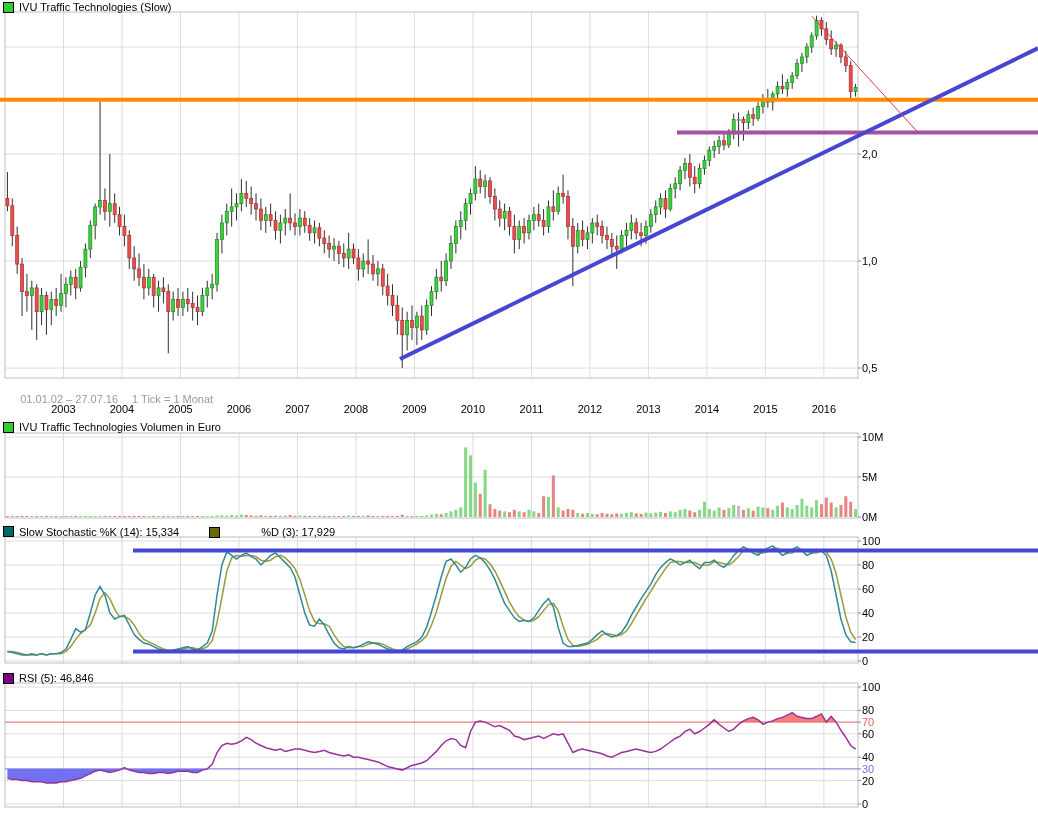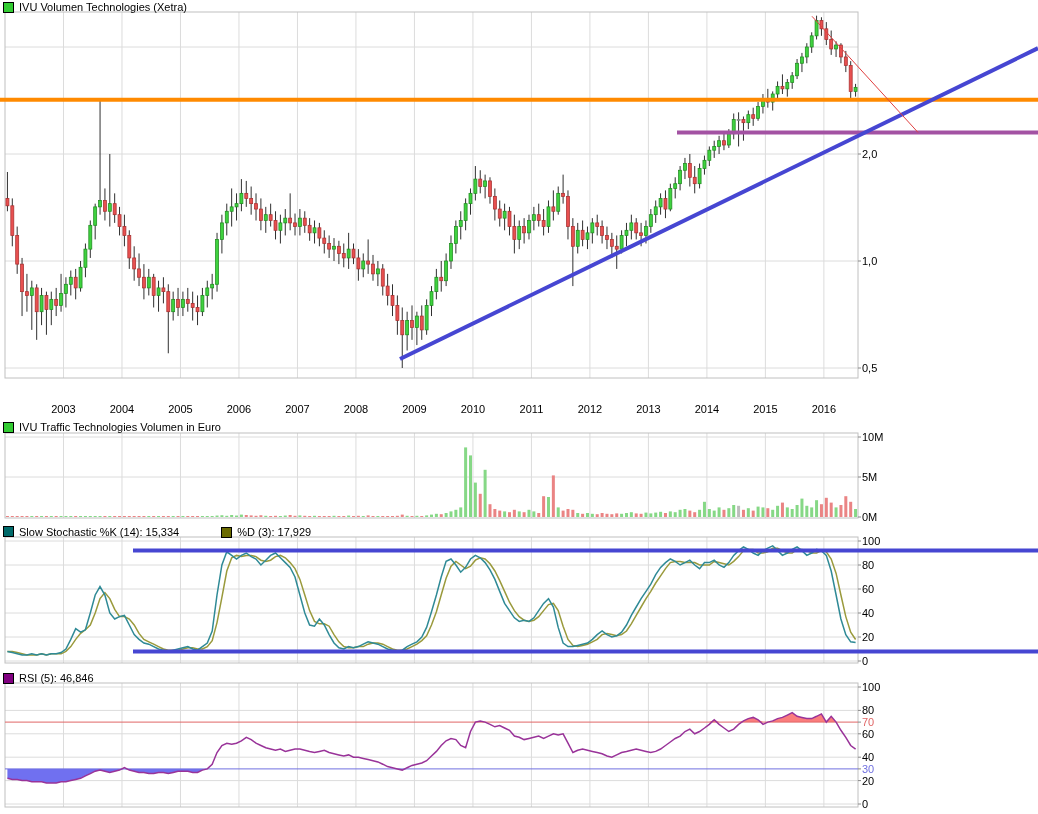--- a/index.html
+++ b/index.html
@@ -1,20 +1,20 @@
 <!DOCTYPE html>
 <html><head>
 <meta charset="utf-8">
 <style>
   html,body{margin:0;padding:0;background:#fff;font-family:"Liberation Sans",sans-serif;}
   .stage{position:relative;width:1038px;height:814px;background:#fff;overflow:hidden;}
   #chart{position:absolute;left:0;top:0;}
   .legend{position:absolute;left:3px;display:flex;align-items:center;font-size:11px;color:#000;white-space:pre;}
   .legend .sw{width:9px;height:9px;border:1px solid #000;display:inline-block;margin-right:5px;flex:0 0 auto;}
-  .legend .item2{margin-left:42px;display:flex;align-items:center;}
+  .legend .item2{margin-left:30px;display:flex;align-items:center;gap:36px;}
   .footer{position:absolute;left:8px;top:381px;font-size:11px;color:#9a9a9a;white-space:pre;}
   .footer span{margin-right:14px;}
 </style>
 </head>
 <body>
 
 <div class="stage">
   <svg id="chart" width="1038" height="814" viewBox="0 0 1038 814">
       <g>
         <line x1="63.49142857142857" y1="12" x2="63.49142857142857" y2="378" stroke="#dcdcdc" stroke-width="1"></line>
@@ -711,21 +711,21 @@
         <path d="M7.4,768.9 L7.4,778.3 L12.3,779.4 L17.2,779.4 L22.1,780.6 L26.9,780.6 L31.8,781.8 L36.7,781.8 L41.6,781.8 L46.4,782.9 L51.3,782.9 L56.2,782.9 L61.1,781.8 L65.9,781.8 L70.8,780.6 L75.7,779.4 L80.6,778.3 L85.4,775.9 L90.3,773.6 L95.2,771.2 L100.0,770.1 L104.9,771.2 L109.8,772.4 L114.7,771.2 L119.5,770.1 L124.4,768.9 L129.3,770.1 L134.2,771.2 L139.0,772.4 L143.9,772.4 L148.8,773.6 L153.7,773.6 L158.5,772.4 L163.4,772.4 L168.3,773.6 L173.2,772.4 L178.0,771.2 L182.9,771.2 L187.8,771.2 L192.7,772.4 L197.5,772.4 L202.4,770.1 L207.3,768.9 L212.2,768.9 L217.0,768.9 L221.9,768.9 L226.8,768.9 L231.7,768.9 L236.5,768.9 L241.4,768.9 L246.3,768.9 L251.2,768.9 L256.0,768.9 L260.9,768.9 L265.8,768.9 L270.6,768.9 L275.5,768.9 L280.4,768.9 L285.3,768.9 L290.1,768.9 L295.0,768.9 L299.9,768.9 L304.8,768.9 L309.6,768.9 L314.5,768.9 L319.4,768.9 L324.3,768.9 L329.1,768.9 L334.0,768.9 L338.9,768.9 L343.8,768.9 L348.6,768.9 L353.5,768.9 L358.4,768.9 L363.3,768.9 L368.1,768.9 L373.0,768.9 L377.9,768.9 L382.8,768.9 L387.6,768.9 L392.5,768.9 L397.4,768.9 L402.3,770.1 L407.1,768.9 L412.0,768.9 L416.9,768.9 L421.8,768.9 L426.6,768.9 L431.5,768.9 L436.4,768.9 L441.2,768.9 L446.1,768.9 L451.0,768.9 L455.9,768.9 L460.7,768.9 L465.6,768.9 L470.5,768.9 L475.4,768.9 L480.2,768.9 L485.1,768.9 L490.0,768.9 L494.9,768.9 L499.7,768.9 L504.6,768.9 L509.5,768.9 L514.4,768.9 L519.2,768.9 L524.1,768.9 L529.0,768.9 L533.9,768.9 L538.7,768.9 L543.6,768.9 L548.5,768.9 L553.4,768.9 L558.2,768.9 L563.1,768.9 L568.0,768.9 L572.9,768.9 L577.7,768.9 L582.6,768.9 L587.5,768.9 L592.4,768.9 L597.2,768.9 L602.1,768.9 L607.0,768.9 L611.8,768.9 L616.7,768.9 L621.6,768.9 L626.5,768.9 L631.3,768.9 L636.2,768.9 L641.1,768.9 L646.0,768.9 L650.8,768.9 L655.7,768.9 L660.6,768.9 L665.5,768.9 L670.3,768.9 L675.2,768.9 L680.1,768.9 L685.0,768.9 L689.8,768.9 L694.7,768.9 L699.6,768.9 L704.5,768.9 L709.3,768.9 L714.2,768.9 L719.1,768.9 L724.0,768.9 L728.8,768.9 L733.7,768.9 L738.6,768.9 L743.5,768.9 L748.3,768.9 L753.2,768.9 L758.1,768.9 L763.0,768.9 L767.8,768.9 L772.7,768.9 L777.6,768.9 L782.4,768.9 L787.3,768.9 L792.2,768.9 L797.1,768.9 L801.9,768.9 L806.8,768.9 L811.7,768.9 L816.6,768.9 L821.4,768.9 L826.3,768.9 L831.2,768.9 L836.1,768.9 L840.9,768.9 L845.8,768.9 L850.7,768.9 L855.6,768.9 L855.6,768.9 Z" fill="#7070f0" stroke="none"></path>
         <path d="M7.4,722.1 L7.4,722.1 L12.3,722.1 L17.2,722.1 L22.1,722.1 L26.9,722.1 L31.8,722.1 L36.7,722.1 L41.6,722.1 L46.4,722.1 L51.3,722.1 L56.2,722.1 L61.1,722.1 L65.9,722.1 L70.8,722.1 L75.7,722.1 L80.6,722.1 L85.4,722.1 L90.3,722.1 L95.2,722.1 L100.0,722.1 L104.9,722.1 L109.8,722.1 L114.7,722.1 L119.5,722.1 L124.4,722.1 L129.3,722.1 L134.2,722.1 L139.0,722.1 L143.9,722.1 L148.8,722.1 L153.7,722.1 L158.5,722.1 L163.4,722.1 L168.3,722.1 L173.2,722.1 L178.0,722.1 L182.9,722.1 L187.8,722.1 L192.7,722.1 L197.5,722.1 L202.4,722.1 L207.3,722.1 L212.2,722.1 L217.0,722.1 L221.9,722.1 L226.8,722.1 L231.7,722.1 L236.5,722.1 L241.4,722.1 L246.3,722.1 L251.2,722.1 L256.0,722.1 L260.9,722.1 L265.8,722.1 L270.6,722.1 L275.5,722.1 L280.4,722.1 L285.3,722.1 L290.1,722.1 L295.0,722.1 L299.9,722.1 L304.8,722.1 L309.6,722.1 L314.5,722.1 L319.4,722.1 L324.3,722.1 L329.1,722.1 L334.0,722.1 L338.9,722.1 L343.8,722.1 L348.6,722.1 L353.5,722.1 L358.4,722.1 L363.3,722.1 L368.1,722.1 L373.0,722.1 L377.9,722.1 L382.8,722.1 L387.6,722.1 L392.5,722.1 L397.4,722.1 L402.3,722.1 L407.1,722.1 L412.0,722.1 L416.9,722.1 L421.8,722.1 L426.6,722.1 L431.5,722.1 L436.4,722.1 L441.2,722.1 L446.1,722.1 L451.0,722.1 L455.9,722.1 L460.7,722.1 L465.6,722.1 L470.5,722.1 L475.4,722.1 L480.2,720.9 L485.1,722.1 L490.0,722.1 L494.9,722.1 L499.7,722.1 L504.6,722.1 L509.5,722.1 L514.4,722.1 L519.2,722.1 L524.1,722.1 L529.0,722.1 L533.9,722.1 L538.7,722.1 L543.6,722.1 L548.5,722.1 L553.4,722.1 L558.2,722.1 L563.1,722.1 L568.0,722.1 L572.9,722.1 L577.7,722.1 L582.6,722.1 L587.5,722.1 L592.4,722.1 L597.2,722.1 L602.1,722.1 L607.0,722.1 L611.8,722.1 L616.7,722.1 L621.6,722.1 L626.5,722.1 L631.3,722.1 L636.2,722.1 L641.1,722.1 L646.0,722.1 L650.8,722.1 L655.7,722.1 L660.6,722.1 L665.5,722.1 L670.3,722.1 L675.2,722.1 L680.1,722.1 L685.0,722.1 L689.8,722.1 L694.7,722.1 L699.6,722.1 L704.5,722.1 L709.3,722.1 L714.2,719.8 L719.1,722.1 L724.0,722.1 L728.8,722.1 L733.7,722.1 L738.6,722.1 L743.5,720.9 L748.3,718.6 L753.2,717.4 L758.1,719.8 L763.0,722.1 L767.8,722.1 L772.7,720.9 L777.6,718.6 L782.4,717.4 L787.3,715.1 L792.2,712.7 L797.1,716.3 L801.9,717.4 L806.8,718.6 L811.7,718.6 L816.6,716.3 L821.4,713.9 L826.3,722.1 L831.2,716.3 L836.1,722.1 L840.9,722.1 L845.8,722.1 L850.7,722.1 L855.6,722.1 L855.6,722.1 Z" fill="#fa7d7d" stroke="none"></path>
         <line x1="5" y1="722.1" x2="858" y2="722.1" stroke="#e06666" stroke-width="1"></line>
         <line x1="5" y1="768.9" x2="858" y2="768.9" stroke="#7070e0" stroke-width="1"></line>
         <polyline points="7.4,778.3 12.3,779.4 17.2,779.4 22.1,780.6 26.9,780.6 31.8,781.8 36.7,781.8 41.6,781.8 46.4,782.9 51.3,782.9 56.2,782.9 61.1,781.8 65.9,781.8 70.8,780.6 75.7,779.4 80.6,778.3 85.4,775.9 90.3,773.6 95.2,771.2 100.0,770.1 104.9,771.2 109.8,772.4 114.7,771.2 119.5,770.1 124.4,767.7 129.3,770.1 134.2,771.2 139.0,772.4 143.9,772.4 148.8,773.6 153.7,773.6 158.5,772.4 163.4,772.4 168.3,773.6 173.2,772.4 178.0,771.2 182.9,771.2 187.8,771.2 192.7,772.4 197.5,772.4 202.4,770.1 207.3,768.9 212.2,764.2 217.0,752.5 221.9,745.5 226.8,743.2 231.7,744.3 236.5,743.2 241.4,740.8 246.3,737.3 251.2,739.6 256.0,743.2 260.9,745.5 265.8,747.8 270.6,749.0 275.5,750.2 280.4,749.0 285.3,751.4 290.1,750.2 295.0,749.0 299.9,749.0 304.8,750.2 309.6,751.4 314.5,752.5 319.4,751.4 324.3,750.2 329.1,752.5 334.0,753.7 338.9,754.9 343.8,756.0 348.6,754.9 353.5,757.2 358.4,757.2 363.3,758.4 368.1,759.5 373.0,760.7 377.9,761.9 382.8,764.2 387.6,766.6 392.5,767.7 397.4,768.9 402.3,770.1 407.1,767.7 412.0,765.4 416.9,764.2 421.8,763.0 426.6,760.7 431.5,756.0 436.4,751.4 441.2,745.5 446.1,740.8 451.0,738.5 455.9,739.6 460.7,745.5 465.6,747.8 470.5,731.5 475.4,722.1 480.2,720.9 485.1,722.1 490.0,724.4 494.9,726.8 499.7,725.6 504.6,728.0 509.5,730.3 514.4,736.1 519.2,737.3 524.1,739.6 529.0,738.5 533.9,737.3 538.7,736.1 543.6,738.5 548.5,736.1 553.4,733.8 558.2,735.0 563.1,733.8 568.0,743.2 572.9,752.5 577.7,750.2 582.6,749.0 587.5,750.2 592.4,751.4 597.2,752.5 602.1,753.7 607.0,756.0 611.8,757.2 616.7,754.9 621.6,752.5 626.5,751.4 631.3,750.2 636.2,749.0 641.1,750.2 646.0,751.4 650.8,752.5 655.7,751.4 660.6,749.0 665.5,745.5 670.3,742.0 675.2,738.5 680.1,736.1 685.0,731.5 689.8,729.1 694.7,733.8 699.6,731.5 704.5,728.0 709.3,724.4 714.2,719.8 719.1,724.4 724.0,728.0 728.8,731.5 733.7,729.1 738.6,724.4 743.5,720.9 748.3,718.6 753.2,717.4 758.1,719.8 763.0,724.4 767.8,722.1 772.7,720.9 777.6,718.6 782.4,717.4 787.3,715.1 792.2,712.7 797.1,716.3 801.9,717.4 806.8,718.6 811.7,718.6 816.6,716.3 821.4,713.9 826.3,722.1 831.2,716.3 836.1,722.1 840.9,730.3 845.8,737.3 850.7,745.5 855.6,749.2" fill="none" stroke="#993399" stroke-width="1.5"></polyline>
       </g>
     </svg>
 
   <div class="legend" style="top:1px">
     <span class="sw" style="background: rgb(51, 204, 51);"></span>
-    <span>IVU Volumen Technologies (Xetra)</span>
+    <span>IVU Traffic Technologies (Slow)</span>
   </div>
 
   <div class="legend" style="top:421px">
     <span class="sw" style="background: rgb(51, 204, 51);"></span>
     <span>IVU Traffic Technologies Volumen in Euro</span>
   </div>
 
   <div class="legend" style="top:526px">
     <span style="display:flex;">
       <span class="sw" style="background: rgb(0, 106, 106);"></span>
@@ -735,13 +735,16 @@
       <span class="sw" style="background: rgb(106, 106, 0);"></span>
       <span>%D (3): 17,929</span>
     </span>
   </div>
 
   <div class="legend" style="top:672px">
     <span class="sw" style="background: rgb(128, 0, 128);"></span>
     <span>RSI (5): 46,846</span>
   </div>
 
+  <div class="footer">
+    <span>01.01.02 – 27.07.16</span><span>1 Tick = 1 Monat</span>
+  </div>
 </div>
 
 </body></html>

